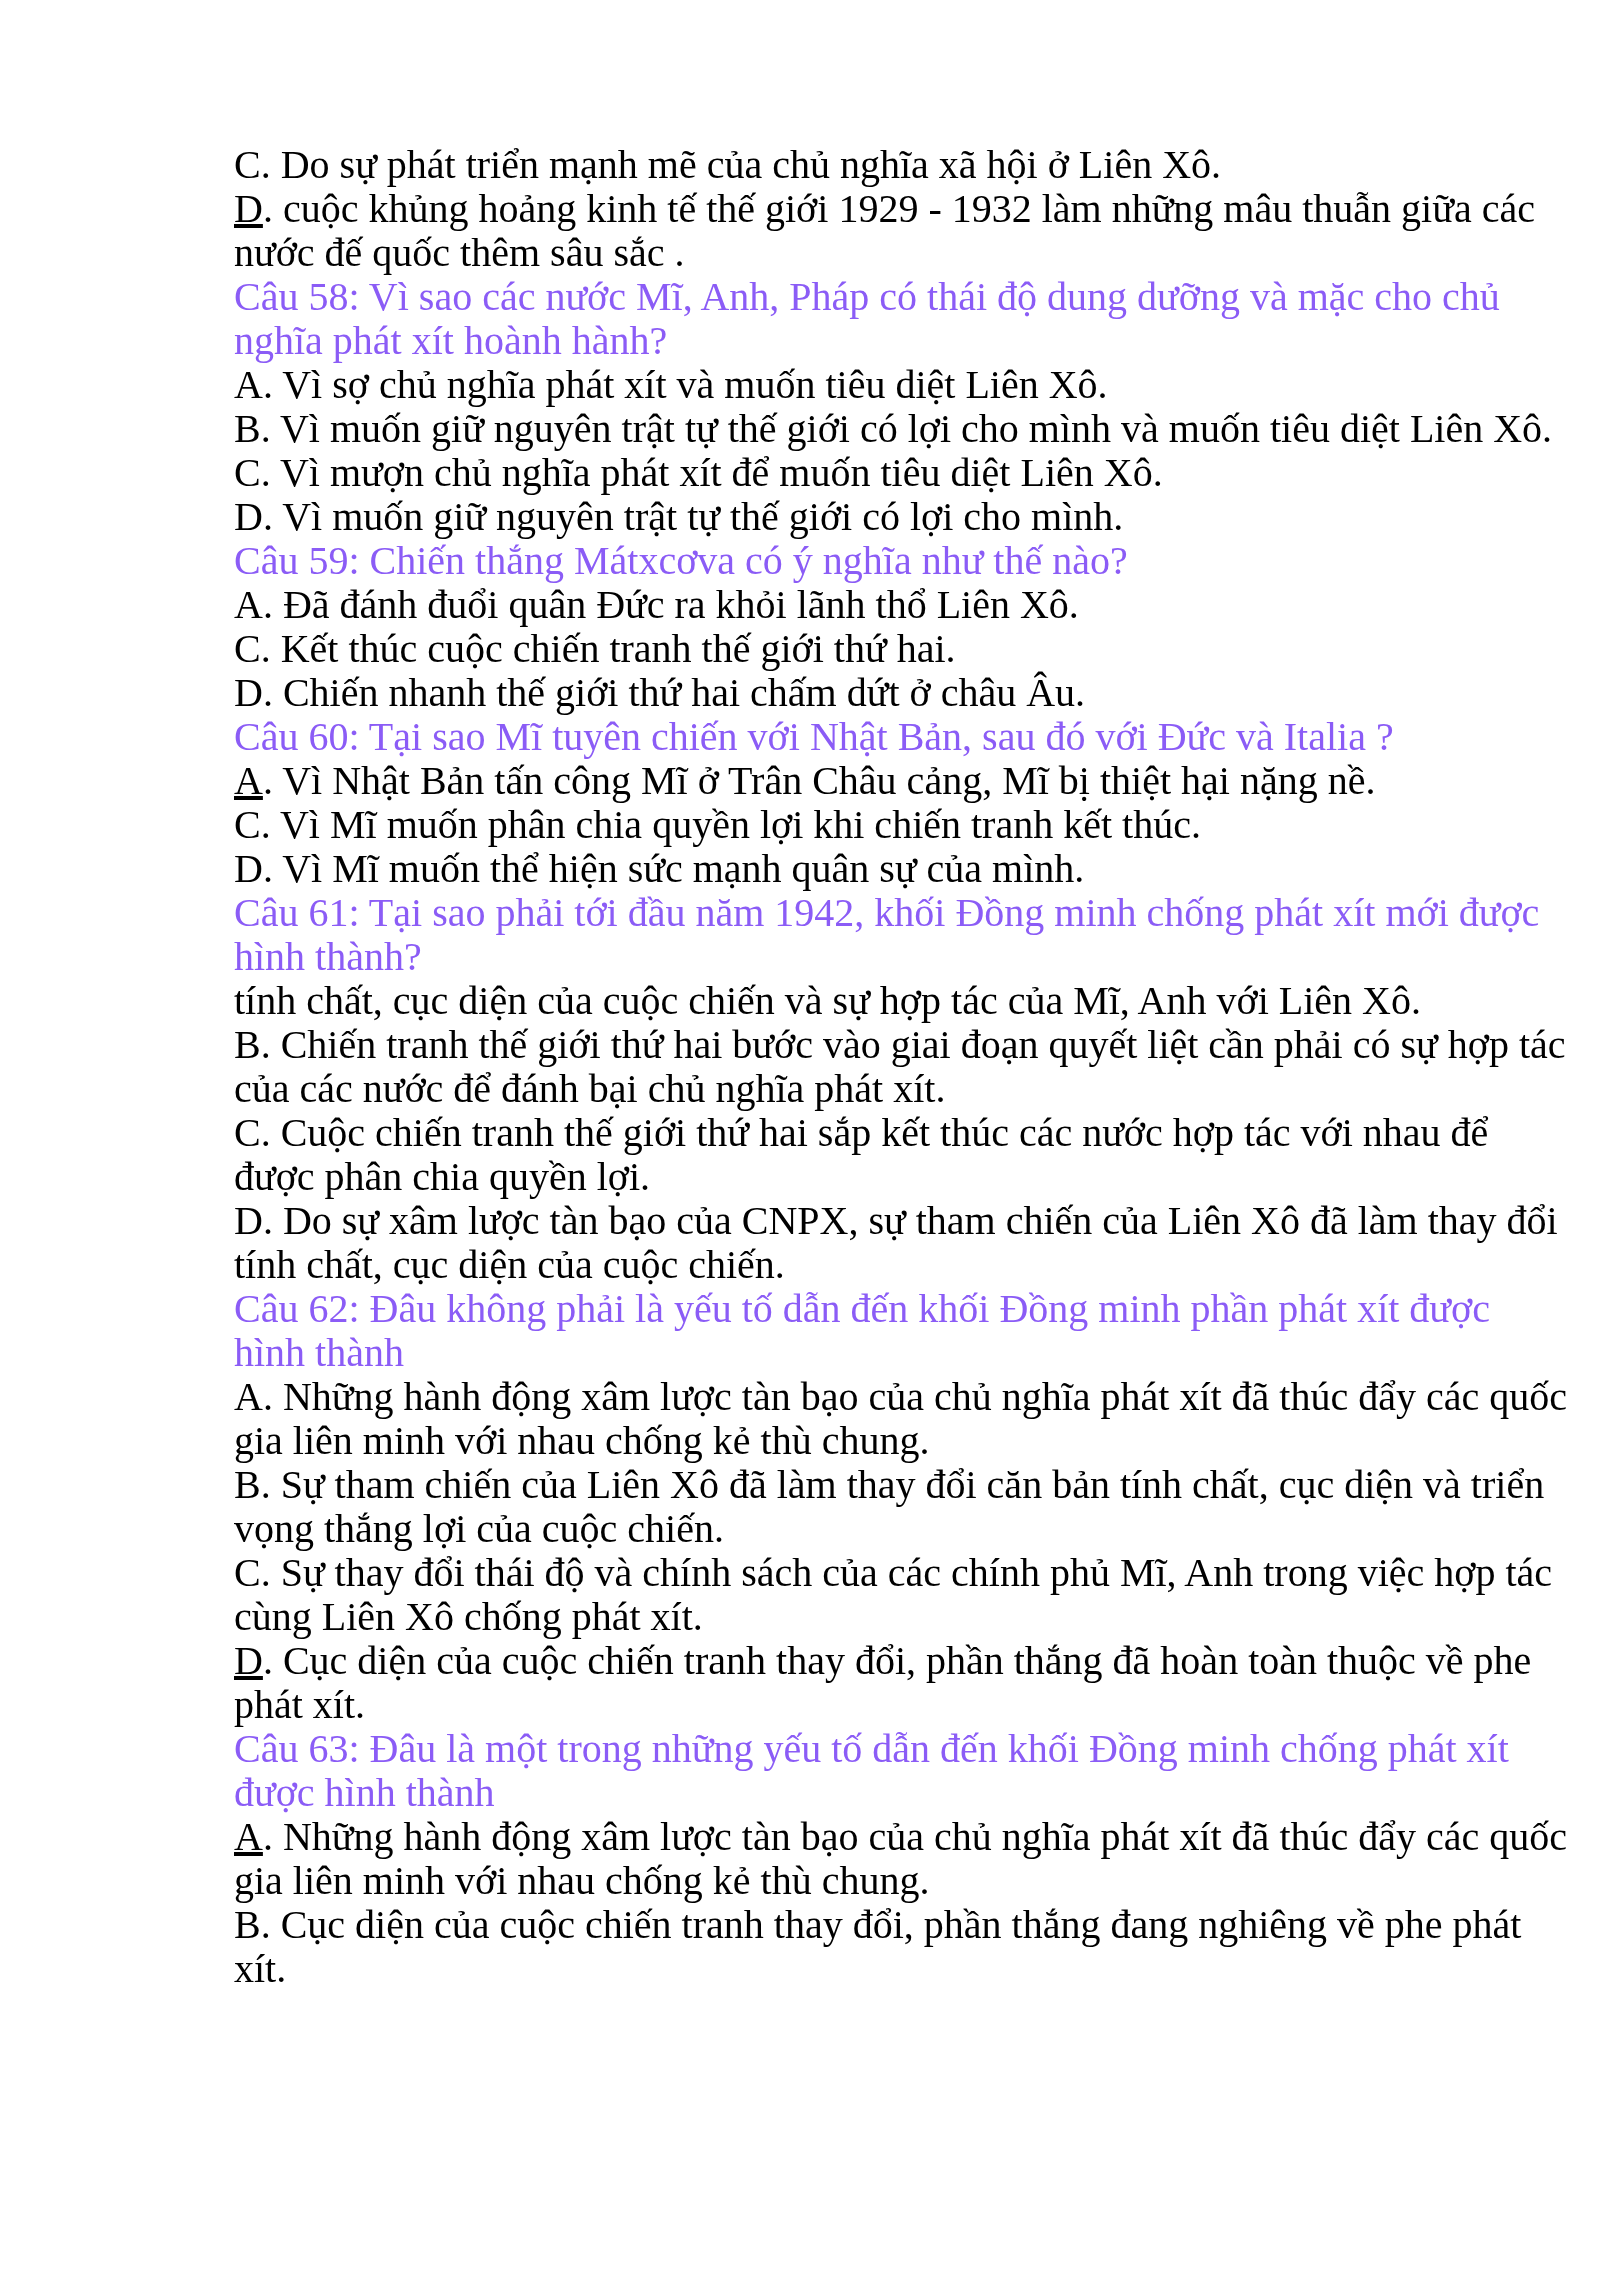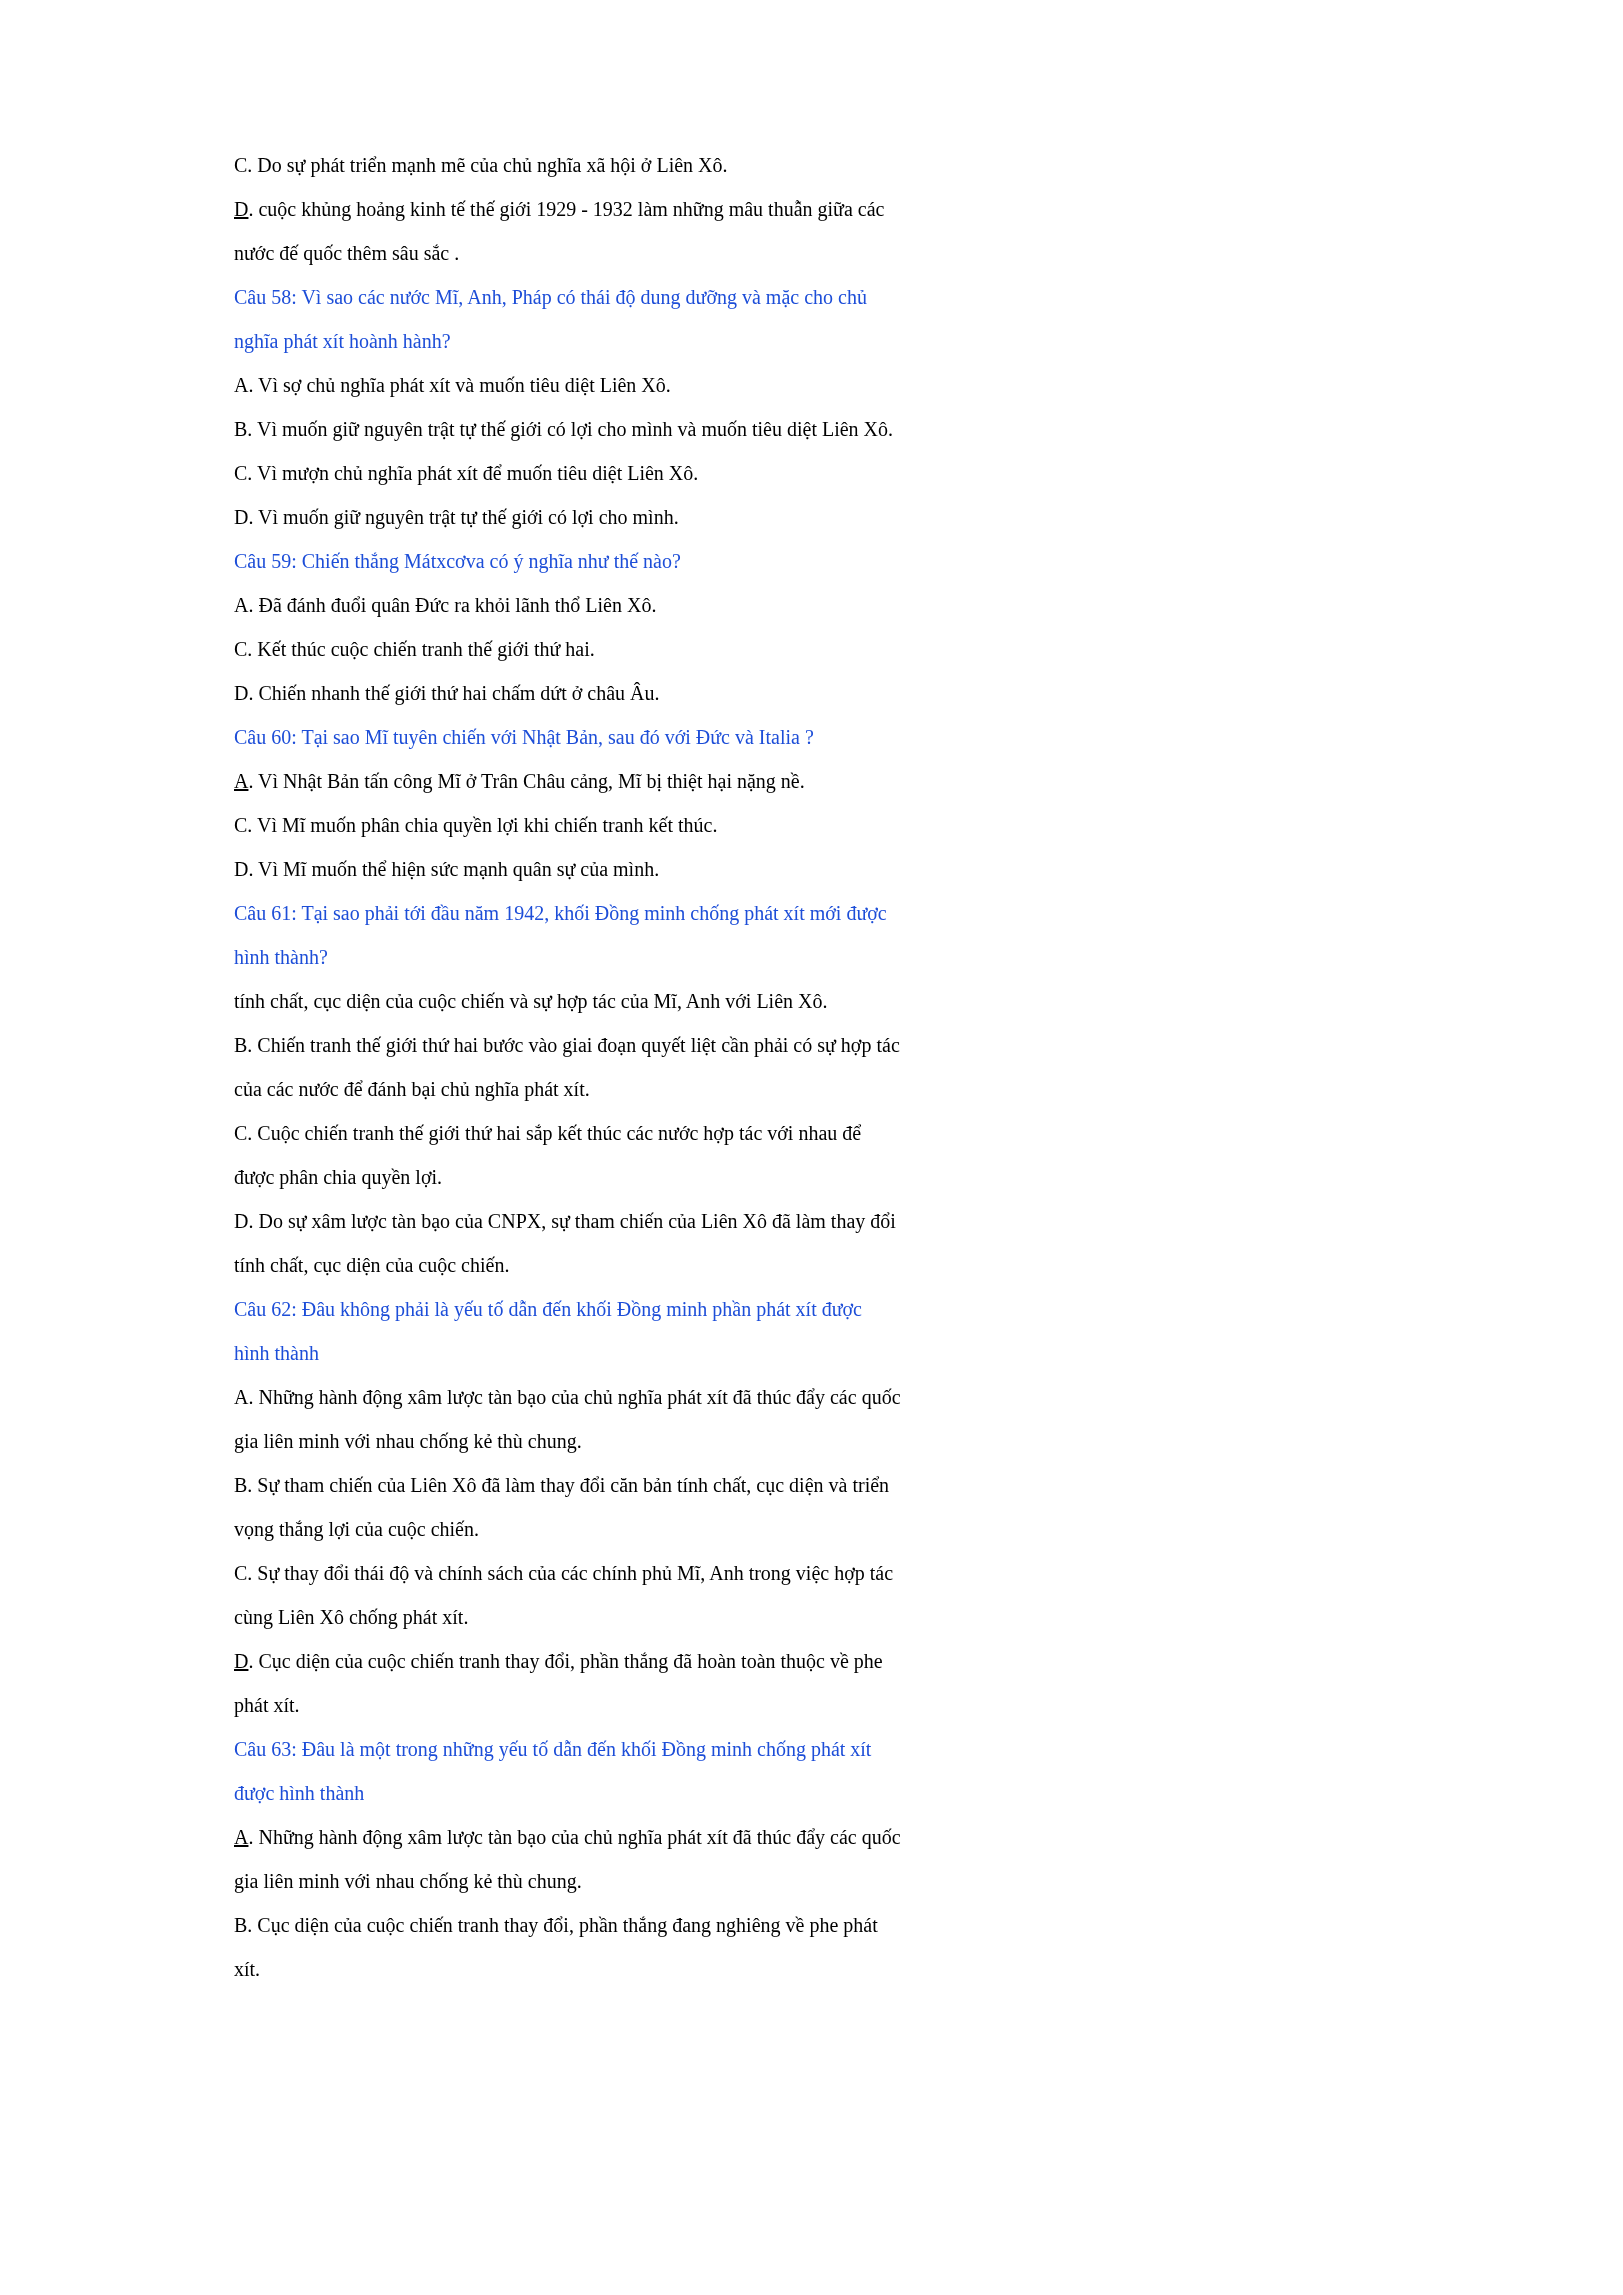--- a/index.html
+++ b/index.html
@@ -7,35 +7,35 @@
     padding: 0;
     background: #ffffff;
   }
   .page {
     position: relative;
     width: 1623px;
     height: 2295px;
     background: #ffffff;
     overflow: hidden;
     font-family: "Liberation Serif", "DejaVu Serif", serif;
-    font-size: 20px;
+    font-size: 40px;
     line-height: 44px;
     color: #000000;
   }
   .content {
     position: absolute;
     left: 234px;
     top: 143px;
     width: 1283px;
   }
   .line {
     white-space: pre;
   }
   .line.question {
-    color: #1d4ed8;
+    color: #8b5cf6;
   }
   .mark {
     text-decoration: underline;
   }
 </style>
 </head>
 <body>
 
 <div class="page">
   <div class="content">

